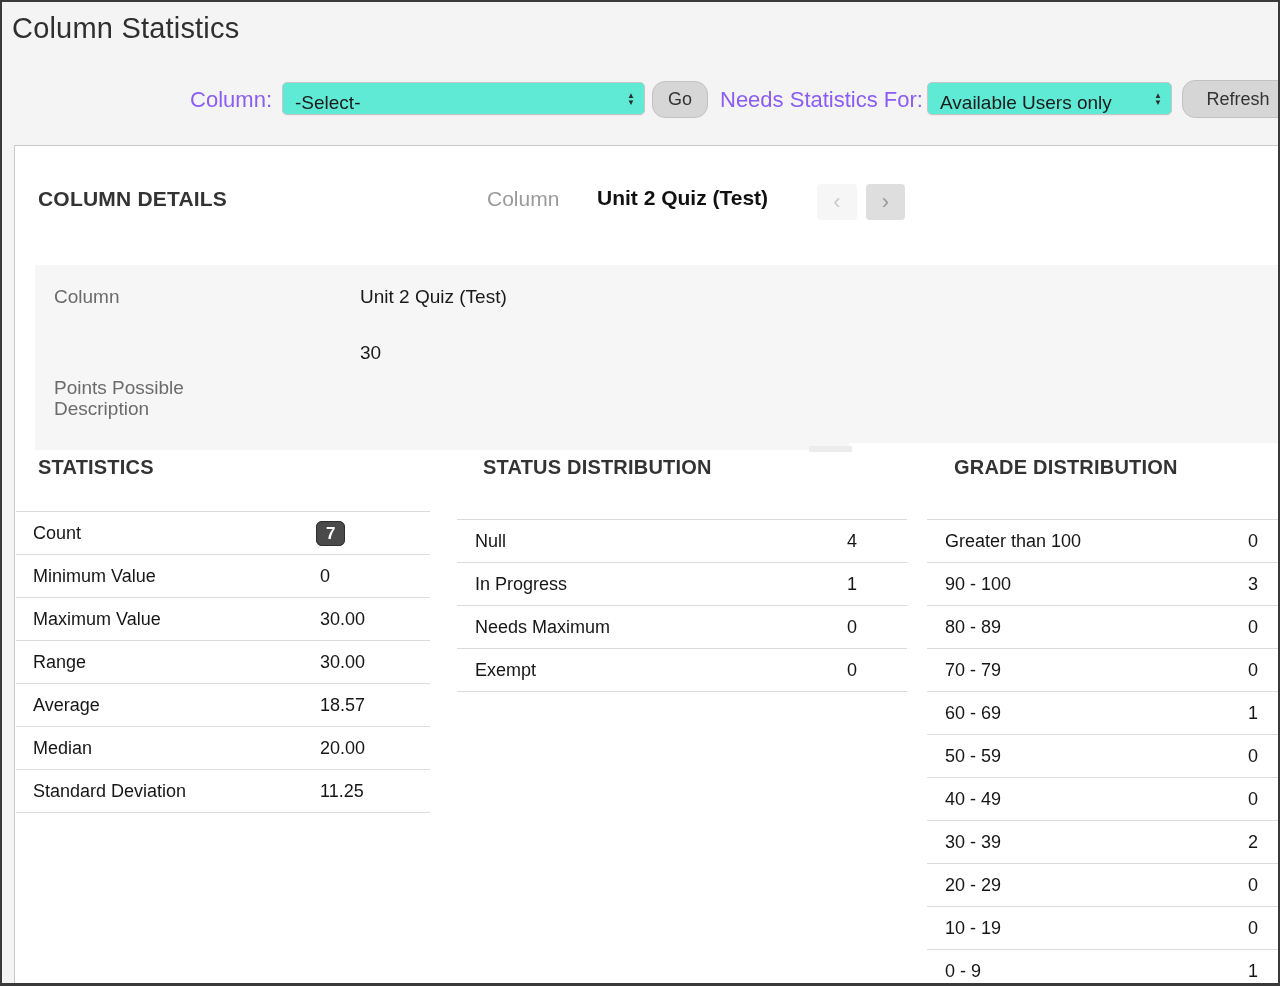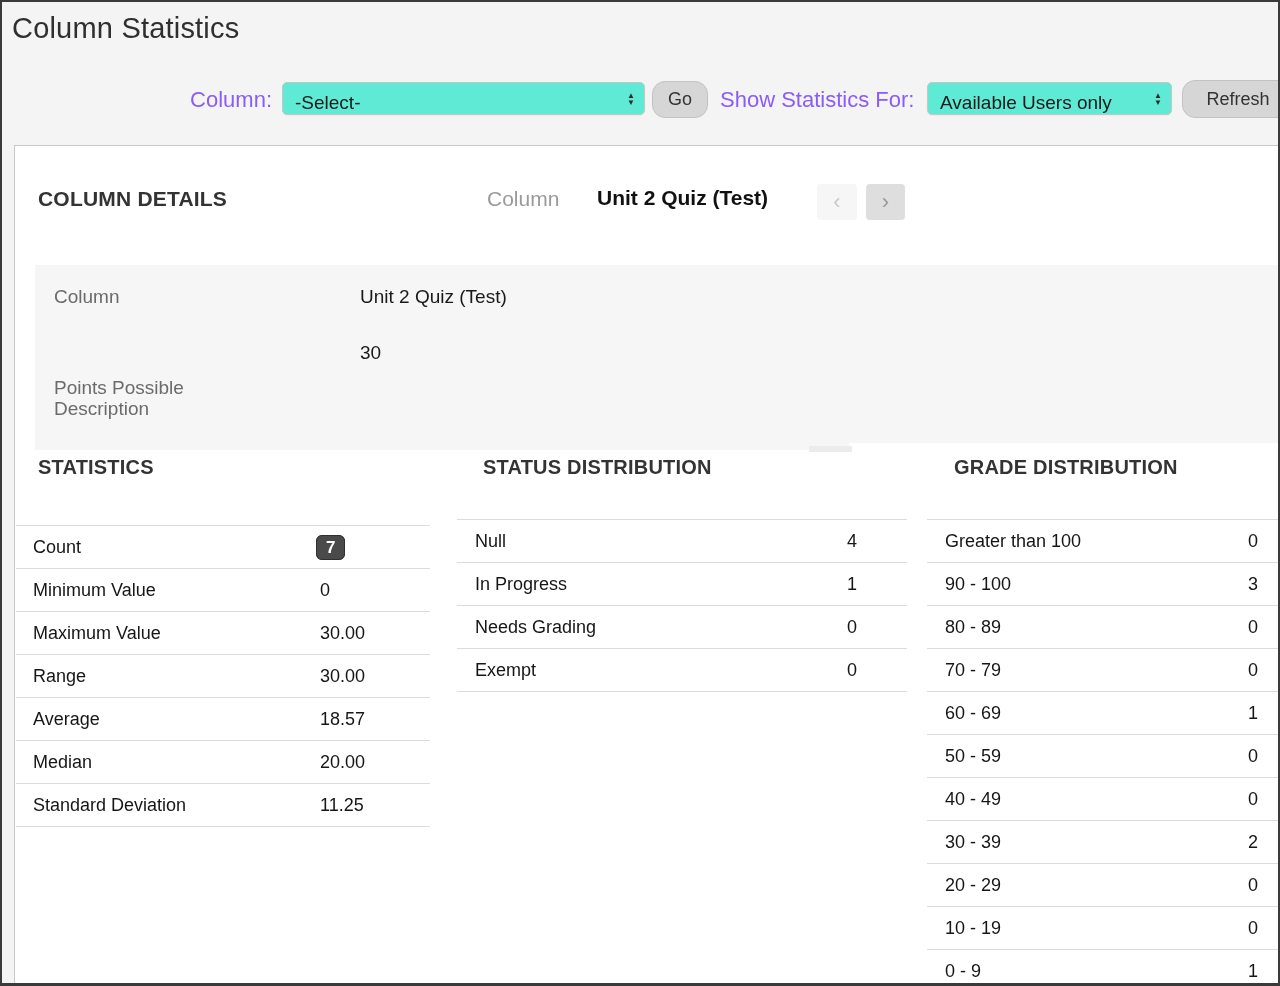--- a/index.html
+++ b/index.html
@@ -79,21 +79,21 @@
   <div class="abs select" style="left:280px;top:80px;width:363px;height:33px;">
     <span>-Select-</span>
     <span class="caret">
       <span>▲</span>
         <span>▼</span>
     </span>
   </div>
 
   <div class="abs btn" style="left:650px;top:79px;width:56px;height:37px;">Go</div>
 
-  <div class="abs tb-label" style="left:718px;top:85px;">Show Statistics For:</div>
+  <div class="abs tb-label" style="left:718px;top:85px;">Needs Statistics For:</div>
 
   <div class="abs select" style="left:925px;top:80px;width:245px;height:33px;">
     <span>Available Users only</span>
     <span class="caret">
       <span>▲</span>
         <span>▼</span>
     </span>
   </div>
 
   <div class="abs btn" style="left:1180px;top:78px;width:112px;height:38px;">Refresh</div>
@@ -118,21 +118,21 @@
     <div class="abs d-label" style="left:19px;top:133px;">Description</div>
     <div class="abs d-value" style="left:325px;top:133px;"></div>
   </div>
   <div class="abs panel-notch" style="left:847px;top:441px;right:-2px;height:8px;"></div>
   <div class="abs panel-notch-line" style="left:807px;top:444px;width:43px;height:6px;"></div>
 
   <div class="abs section-h" style="left:36px;top:454px;font-size:20px;">STATISTICS</div>
   <div class="abs section-h" style="left:481px;top:454px;font-size:20px;">STATUS DISTRIBUTION</div>
   <div class="abs section-h" style="left:952px;top:454px;font-size:20px;">GRADE DISTRIBUTION</div>
 
-  <div class="abs tbl tbl-stats" style="left:14px;top:523px;width:414px;">
+  <div class="abs tbl tbl-stats" style="left:14px;top:509px;width:414px;">
     <div class="trow">
       <span>Count</span>
       <span class="tval"><span class="count-badge">7</span></span>
     </div>
     <div class="trow">
       <span>Minimum Value</span>
       <span class="tval">0</span>
     </div>
     <div class="trow">
       <span>Maximum Value</span>
@@ -159,21 +159,21 @@
   <div class="abs tbl tbl-status" style="left:455px;top:517px;width:450px;">
     <div class="trow">
       <span>Null</span>
       <span class="tval">4</span>
     </div>
     <div class="trow">
       <span>In Progress</span>
       <span class="tval">1</span>
     </div>
     <div class="trow">
-      <span>Needs Grading</span>
+      <span>Needs Maximum</span>
       <span class="tval">0</span>
     </div>
     <div class="trow">
       <span>Exempt</span>
       <span class="tval">0</span>
     </div>
   </div>
 
   <div class="abs tbl tbl-grade" style="left:925px;top:517px;width:355px;">
     <div class="trow">

